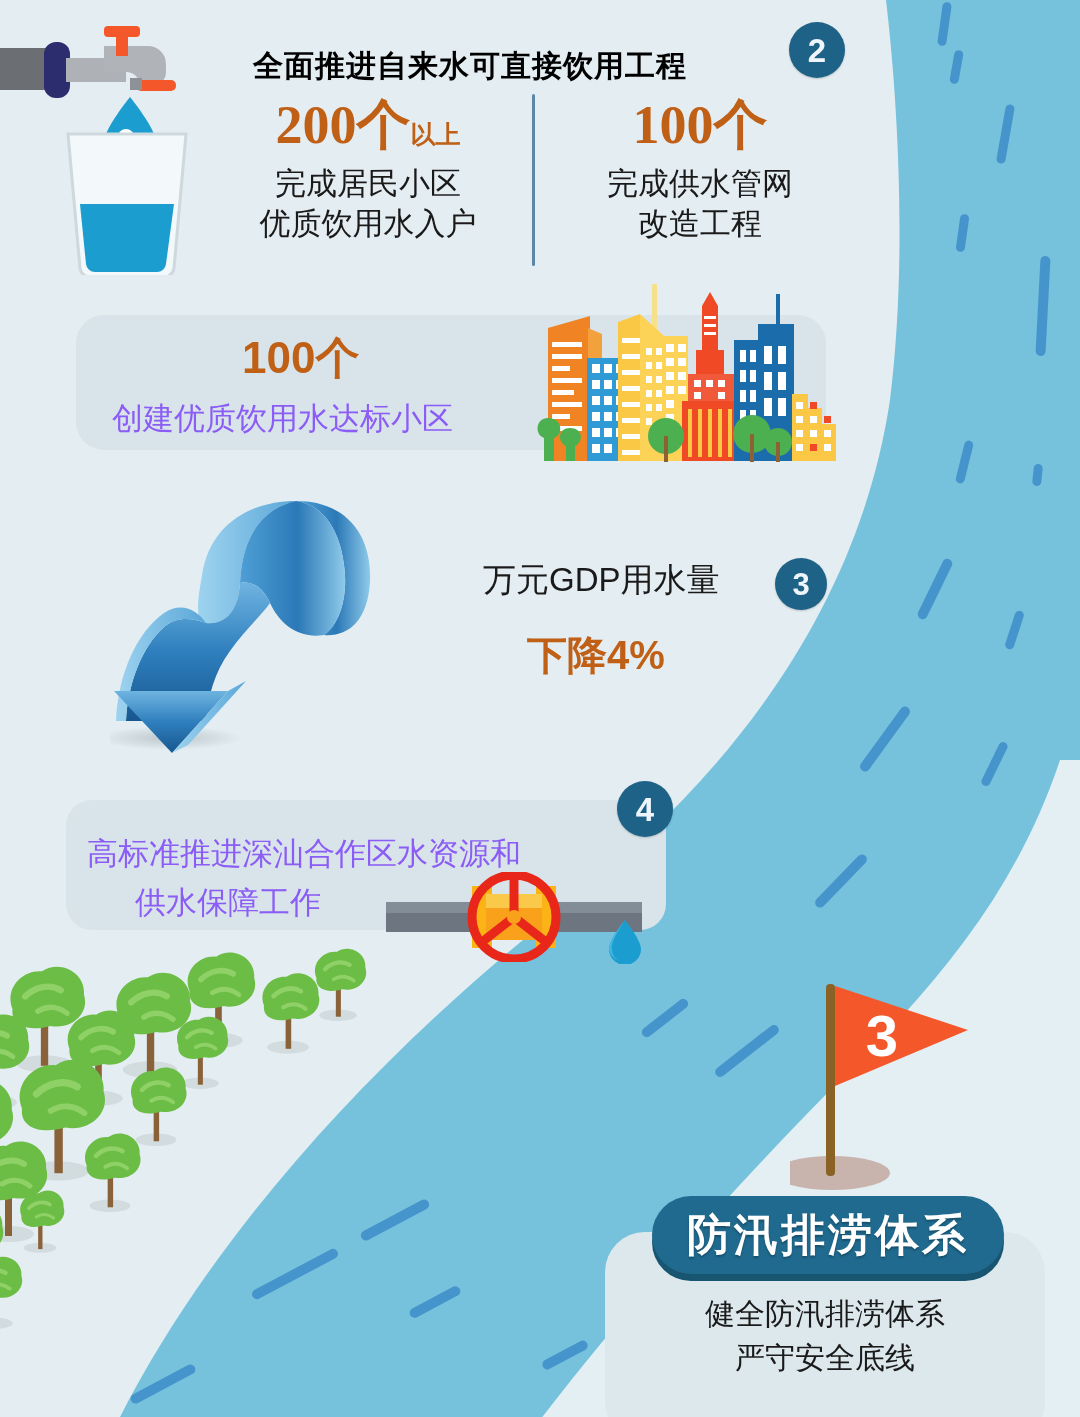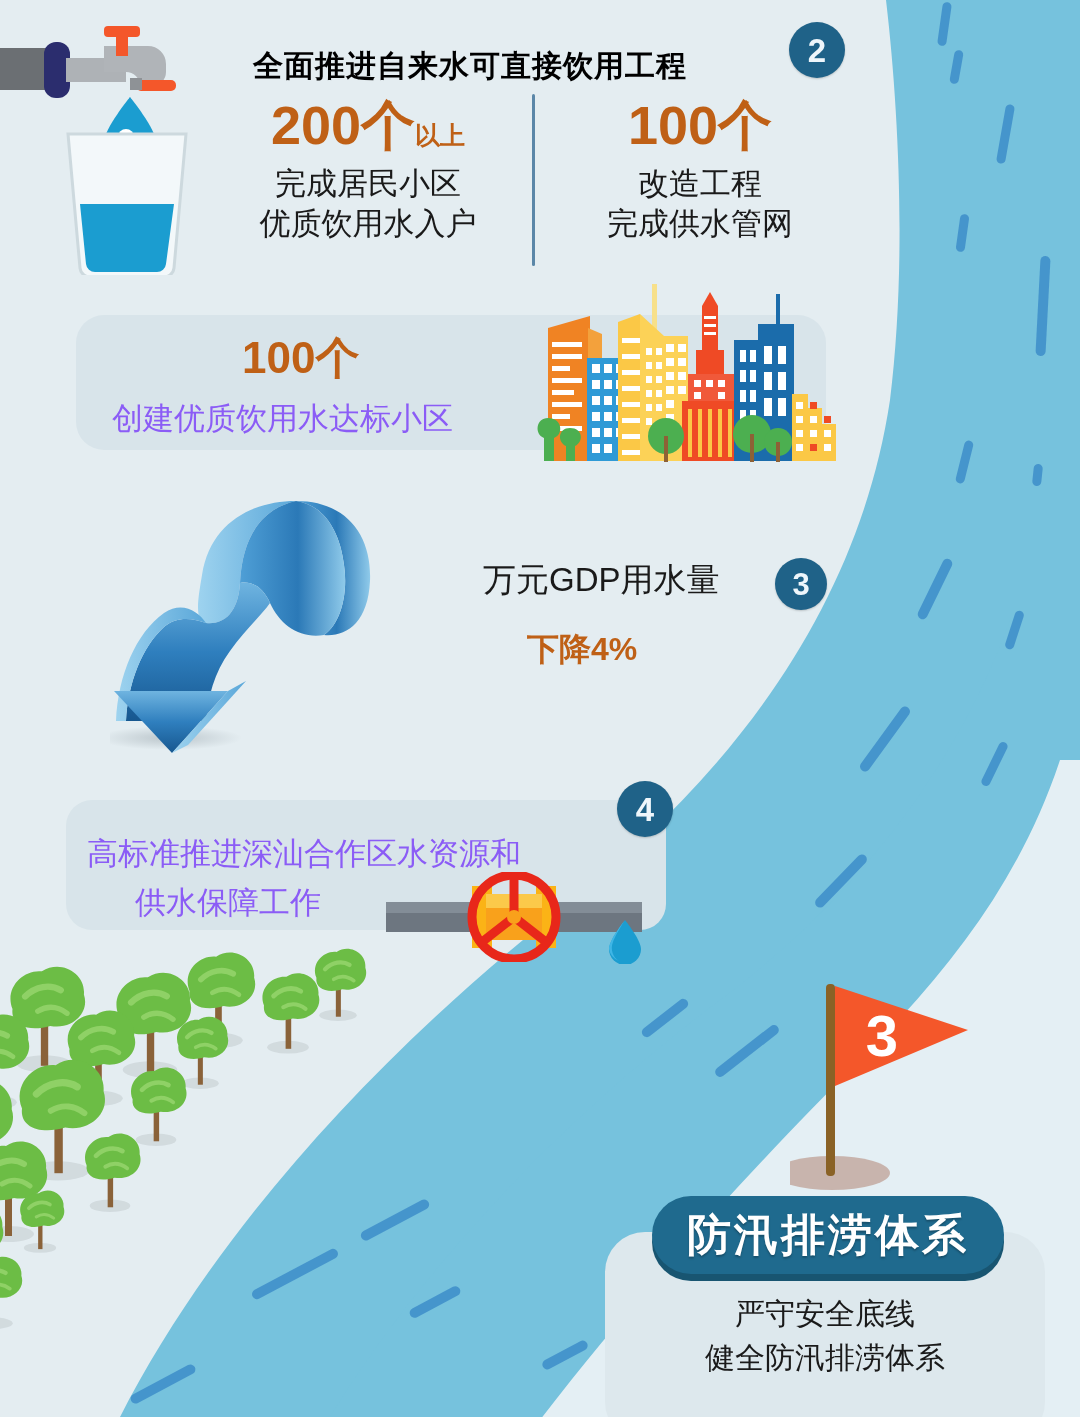--- a/index.html
+++ b/index.html
@@ -24,21 +24,21 @@
   }
   .badge{
     position:absolute;border-radius:50%;
     background:#1f6288;color:#eef6fb;
     display:flex;align-items:center;justify-content:center;
     font-weight:bold;line-height:1;
     box-shadow:0 1px 2px rgba(0,0,0,.18);
   }
 
   
-  .stat{position:absolute;text-align:center;}
+  .stat{position:absolute;text-align:center;font-family:Liberation Serif, serif;}
   .stat .big{
     font-size:54px;font-weight:bold;color:#bf6016;
     line-height:1;white-space:nowrap;
   }
   .stat .big .suffix{font-size:25px;font-weight:bold;}
   .stat .desc{
     margin-top:12px;font-size:31px;color:#1a1a1a;
     line-height:1.30;white-space:nowrap;font-weight:500;
   }
   .vdivider{position:absolute;width:3px;background:#5b87a8;border-radius:2px;}
@@ -57,21 +57,21 @@
   .card-text{
     position:absolute;font-size:31px;color:#8b5cf6;line-height:1.35;
     white-space:nowrap;font-weight:500;
   }
 
   
   .gdp-label{
     position:absolute;font-size:33px;color:#1a1a1a;white-space:nowrap;font-weight:500;
   }
   .gdp-value{
-    position:absolute;font-size:32px;font-weight:bold;color:#bf6016;white-space:nowrap;
+    position:absolute;font-size:40px;font-weight:bold;color:#bf6016;white-space:nowrap;
   }
 
   
   .bottom-panel{
     position:absolute;
     background:#dde8ed;
     border-radius:40px;
   }
   .banner{
     position:absolute;
@@ -167,22 +167,22 @@
     </div>
   </div>
 
   <div class="vdivider" style="left:532px;top:94px;height:172px;"></div>
 
   <div class="stat" style="left:556px;top:98px;width:288px;">
     <div class="big">
       <span>100个</span><span class="suffix"></span>
     </div>
     <div class="desc">
+      <div>完成供水管网</div>
       <div>改造工程</div>
-      <div>完成供水管网</div>
     </div>
   </div>
 
   <div class="card c1" style="left:76px;top:315px;width:750px;height:135px;"></div>
 
   <div class="card-num" style="left:242px;top:336px;">100个</div>
   <div class="card-text" style="left:112px;top:398px;">创建优质饮用水达标小区</div>
 
   <svg class="ill" style="left:530px;top:276px;" width="320" height="190" viewBox="0 0 320 190">
 
@@ -456,17 +456,17 @@
   <div style="position:absolute;left:849px;top:1012px;width:70px;text-align:center;
               font-size:58px;font-weight:bold;color:#ffffff;line-height:1;"></div>
 
   <div class="bottom-panel" style="left:605px;top:1232px;width:440px;height:210px;"></div>
 
   <div class="banner" style="left:652px;top:1196px;width:352px;height:78px;">
     <span>防汛排涝体系</span>
   </div>
 
   <div class="bottom-text" style="left:605px;top:1292px;width:440px;">
+    <div>健全防汛排涝体系</div>
     <div>严守安全底线</div>
-    <div>健全防汛排涝体系</div>
   </div>
 
 </div>
 
 </body></html>

